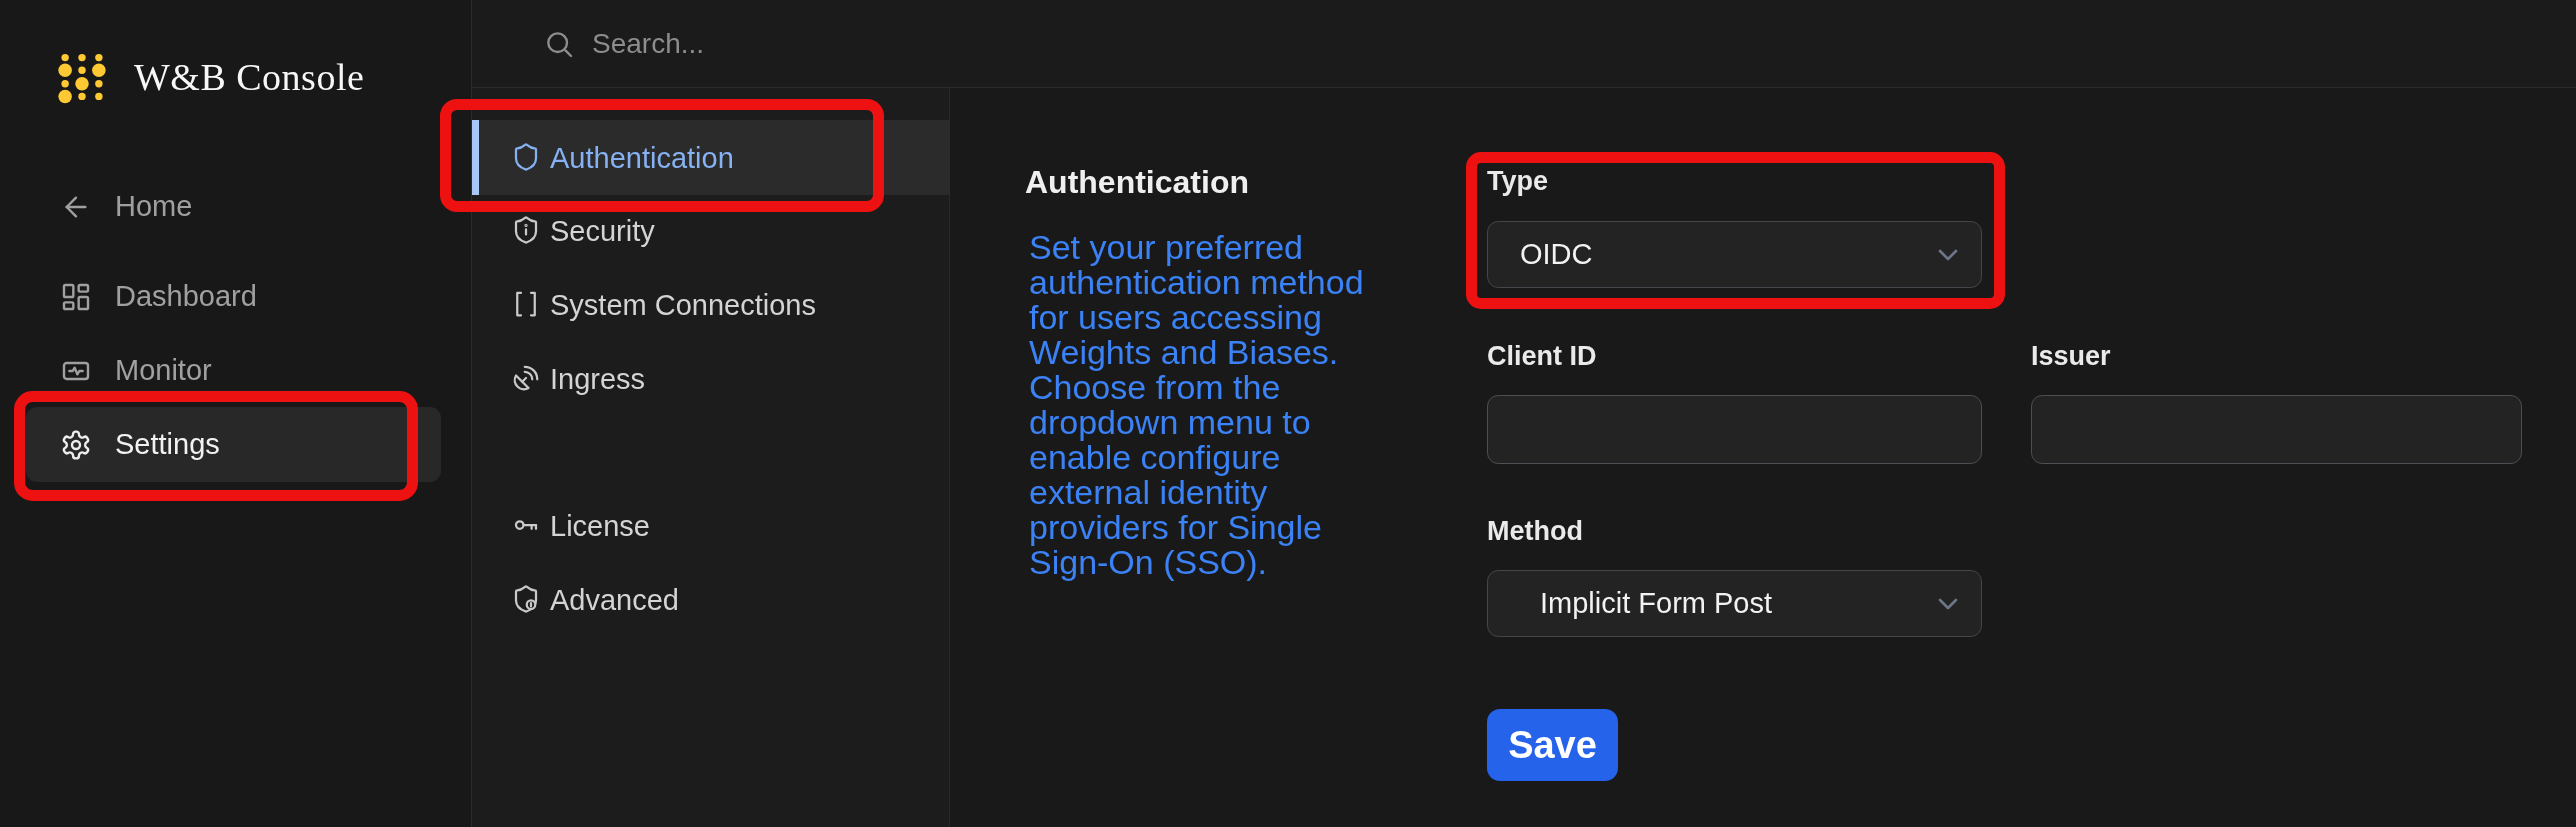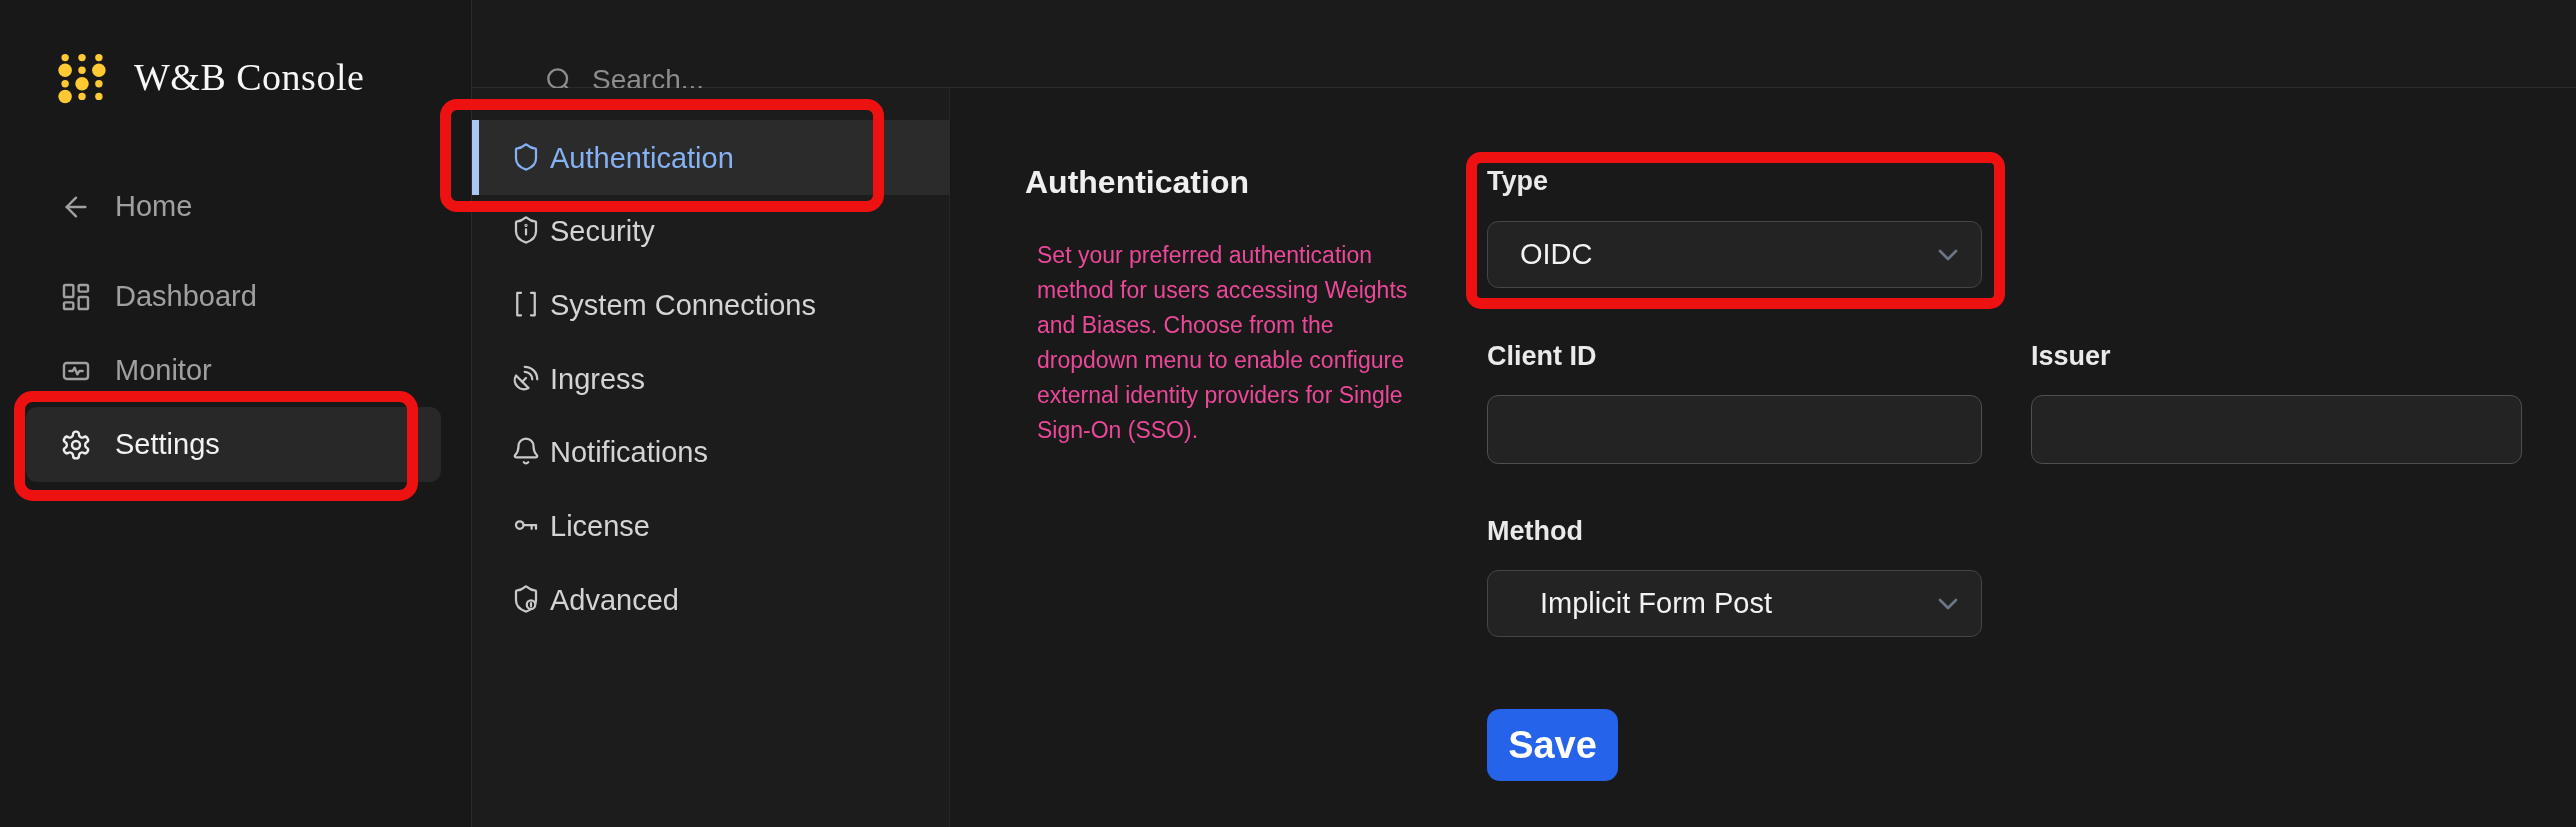--- a/index.html
+++ b/index.html
@@ -15,37 +15,37 @@
   .logo-row{position:absolute;left:58px;top:50px;display:flex;align-items:center;gap:28px;}
   .logo-title{font-family:"Liberation Serif","DejaVu Serif",serif;font-size:38px;color:#f7f7f7;letter-spacing:0.5px;white-space:nowrap;}
   .side-item{position:absolute;left:0;width:472px;height:45px;display:flex;align-items:center;cursor:pointer;}
   .side-item .ic{position:absolute;left:60px;width:32px;height:32px;color:#a0a0a0;display:flex;}
   .side-item .lbl{position:absolute;left:115px;font-size:29px;color:#a0a0a0;white-space:nowrap;}
   .side-item.active{left:26px;width:415px;height:75px;background:#282828;border-radius:11.2px;text-align:center;}
   .side-item.active .ic{left:34px;color:#ededed;}
   .side-item.active .lbl{left:89px;color:#f2f2f2;}
   
   .topbar{position:absolute;left:472px;top:0;width:2104px;height:88px;background:#1b1b1b;border-bottom:0.9px solid #2b2b2b;}
-  .search-wrap{position:absolute;left:71px;top:0;height:87px;display:flex;align-items:center;gap:15px;margin-top:36px;}
+  .search-wrap{position:absolute;left:71px;top:0;height:87px;display:flex;align-items:center;gap:15px;}
   .search-wrap .ic{width:32px;height:32px;color:#8d8d8d;display:flex;}
   .search-input{background:transparent;border:none;outline:none;color:#e0e0e0;font-size:28px;width:578px;font-family:inherit;}
   .search-input::placeholder{color:#8d8d8d;}
   
   .settings-nav{position:absolute;left:472px;top:88px;width:478px;height:740px;background:#1c1c1c;border-right:0.9px solid #282828;}
   .snav-item{position:absolute;left:0;width:478px;height:75px;cursor:pointer;}
   .snav-item .ic{position:absolute;left:39px;top:22.4px;width:30px;height:30px;color:#c9c9c9;display:flex;}
   .snav-item .lbl{position:absolute;left:78px;top:50%;transform:translateY(-50%);font-size:29px;color:#d4d4d4;white-space:nowrap;}
   .snav-item.active{background:#2b2b2b;}
   .snav-item.active::before{content:"";position:absolute;left:0;top:0;width:6.5px;height:100%;background:#a9c7f4;}
   .snav-item.active .ic{color:#86b1f2;}
   .snav-item.active .lbl{color:#86b1f2;}
   
   .main{position:absolute;left:950px;top:88px;width:1626px;height:740px;background:#191919;}
   .page-title{position:absolute;left:75px;top:76px;margin:0;font-size:32px;font-weight:600;color:#efefef;}
-  .page-desc{position:absolute;left:75px;top:138px;width:377px;margin:12px;font-size:23px;line-height:35px;color:#ec4899;}
+  .page-desc{position:absolute;left:75px;top:138px;width:377px;margin:4px;font-size:34px;line-height:35px;color:#3b82f6;}
   .f-label{position:absolute;font-size:27px;font-weight:600;color:#eaeaea;white-space:nowrap;}
   .dropdown{position:absolute;width:495px;height:67px;background:#232323;border:1.9px solid #45454b;border-radius:11.2px;display:flex;align-items:center;cursor:pointer;}
   .dropdown .val{margin-left:32px;font-size:29px;color:#f2f2f2;white-space:nowrap;}
   .dropdown .chev{position:absolute;right:17px;width:32px;height:32px;color:#6b7687;display:flex;}
   .text-input{position:absolute;height:69px;background:#232323;border:1.9px solid #4e4e55;border-radius:11.2px;color:#f2f2f2;font-size:29px;padding:0 28px;outline:none;font-family:inherit;}
   .save-btn{position:absolute;left:537px;top:621px;width:131px;height:72px;background:#2563eb;border:none;border-radius:13px;color:#ffffff;font-size:38px;font-weight:700;font-family:inherit;cursor:pointer;}
   
   .anno{position:absolute;border:11.2px solid #ee1111;border-radius:17px;pointer-events:none;z-index:6;background:transparent;}
   .anno-settings{left:14px;top:391px;width:404px;height:110px;border-radius:18.6px;}
   .anno-auth{left:440px;top:99px;width:444px;height:113px;}
@@ -170,29 +170,20 @@
         <svg viewBox="0 0 24 24" fill="none" stroke="currentColor" stroke-width="1.8" stroke-linecap="round" stroke-linejoin="round">
             <path d="M4 10a7.31 7.31 0 0 0 10 10Z"></path>
             <path d="m9 15 3-3"></path>
             <path d="M17 13a6 6 0 0 0-6-6"></path>
             <path d="M21 13A10 10 0 0 0 11 3"></path>
           </svg>
       </span>
       <span class="lbl">Ingress</span>
     </div>
 
-    <div class="snav-item" style="top:326px;">
-      <span class="ic">
-        <svg viewBox="0 0 24 24" fill="none" stroke="currentColor" stroke-width="1.8" stroke-linecap="round" stroke-linejoin="round">
-            <path d="M10.268 21a2 2 0 0 0 3.464 0"></path>
-            <path d="M3.262 15.326A1 1 0 0 0 4 17h16a1 1 0 0 0 .74-1.673C19.41 13.956 18 12.499 18 8A6 6 0 0 0 6 8c0 4.499-1.411 5.956-2.738 7.326"></path>
-          </svg>
-      </span>
-      <span class="lbl">Notifications</span>
-    </div>
 
     <div class="snav-item" style="top:400px;">
       <span class="ic">
         <svg viewBox="0 0 24 24" fill="none" stroke="currentColor" stroke-width="1.8" stroke-linecap="round" stroke-linejoin="round">
             <circle cx="7" cy="12" r="3"></circle>
             <path d="M10 12h10"></path>
             <path d="M16.5 12v3"></path>
             <path d="M20 12v3"></path>
           </svg>
       </span>

